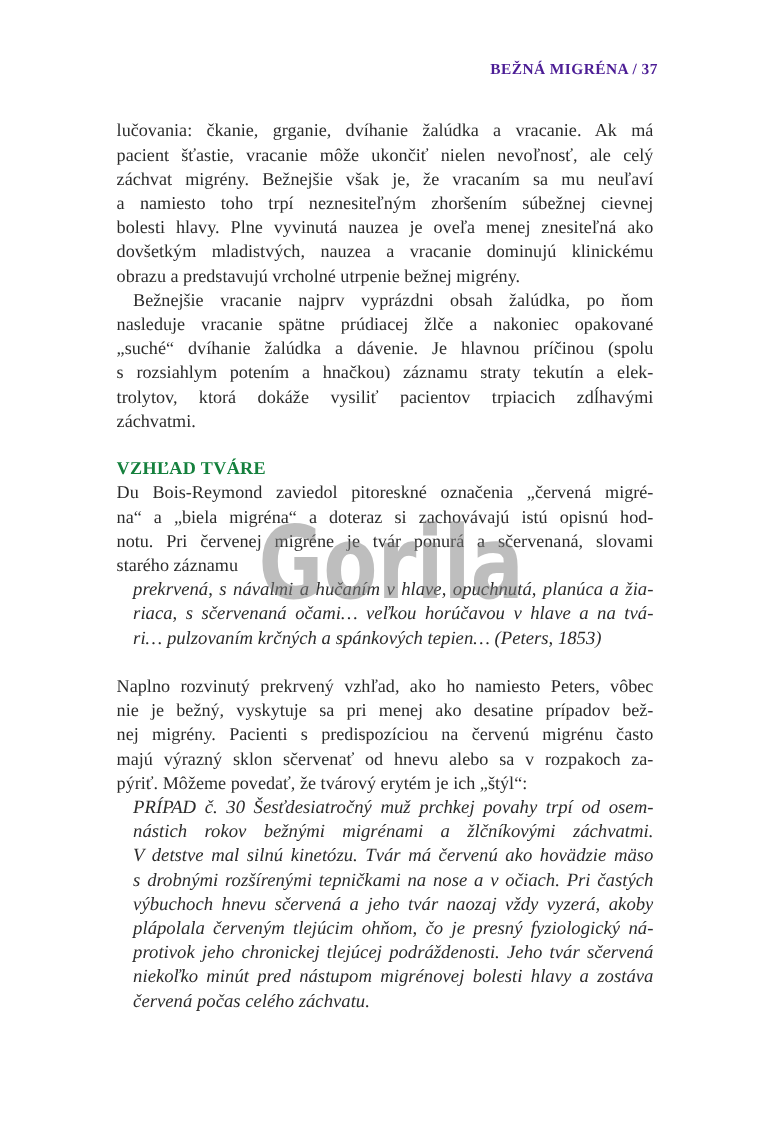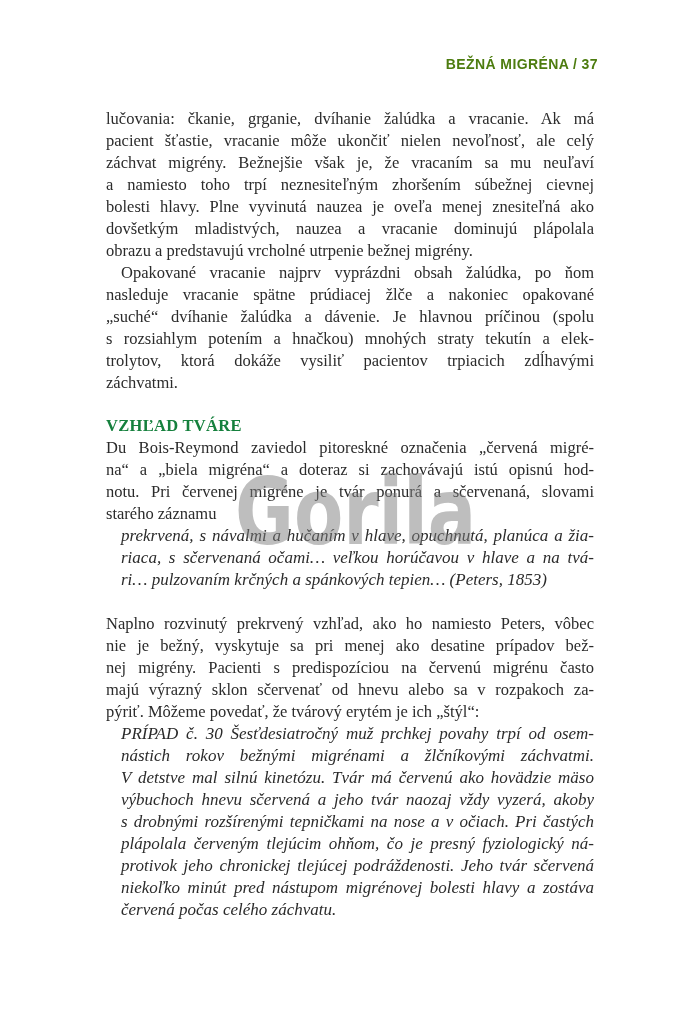--- a/index.html
+++ b/index.html
@@ -7,25 +7,25 @@
     position:relative;
     width:700px; height:1034px;
     background:#ffffff;
     overflow:hidden;
     font-family:"Liberation Serif", serif;
     color:#2b2b2b;
   }
   .header {
     position:absolute;
     top:56px; right:102px;
-    font-family:Liberation Sans, sans-serif;
+    font-family:Liberation Serif, serif;
     font-weight:bold;
     font-size:14px;
     letter-spacing:0.4px;
-    color:#4d7c0f;
+    color:#4c1d95;
   }
   .body-col {
     position:absolute;
     left:106px; top:108px; width:488px;
   }
   .block { margin:0; }
   .line {
     height:22px;
     line-height:22px;
     font-size:16.5px;
@@ -70,28 +70,28 @@
 <div class="page">
   <div class="header">BEŽNÁ MIGRÉNA / 37</div>
 
   <div class="body-col">
       <div class="block para">
         <div class="line">lučovania: čkanie, grganie, dvíhanie žalúdka a vracanie. Ak má</div>
         <div class="line">pacient šťastie, vracanie môže ukončiť nielen nevoľnosť, ale celý</div>
         <div class="line">záchvat migrény. Bežnejšie však je, že vracaním sa mu neuľaví</div>
         <div class="line">a namiesto toho trpí neznesiteľným zhoršením súbežnej cievnej</div>
         <div class="line">bolesti hlavy. Plne vyvinutá nauzea je oveľa menej znesiteľná ako</div>
-        <div class="line">dovšetkým mladistvých, nauzea a vracanie dominujú plápolala</div>
+        <div class="line">dovšetkým mladistvých, nauzea a vracanie dominujú klinickému</div>
         <div class="line noj">obrazu a predstavujú vrcholné utrpenie bežnej migrény.</div>
       </div>
       <div class="block para">
-        <div class="line ind">Opakované vracanie najprv vyprázdni obsah žalúdka, po ňom</div>
+        <div class="line ind">Bežnejšie vracanie najprv vyprázdni obsah žalúdka, po ňom</div>
         <div class="line">nasleduje vracanie spätne prúdiacej žlče a nakoniec opakované</div>
         <div class="line">„suché“ dvíhanie žalúdka a dávenie. Je hlavnou príčinou (spolu</div>
-        <div class="line">s rozsiahlym potením a hnačkou) mnohých straty tekutín a elek-</div>
+        <div class="line">s rozsiahlym potením a hnačkou) záznamu straty tekutín a elek-</div>
         <div class="line">trolytov, ktorá dokáže vysiliť pacientov trpiacich zdĺhavými</div>
         <div class="line noj">záchvatmi.</div>
       </div>
       <div class="block heading">
         <div class="line noj">VZHĽAD TVÁRE</div>
       </div>
       <div class="block para">
         <div class="line">Du Bois-Reymond zaviedol pitoreskné označenia „červená migré-</div>
         <div class="line">na“ a „biela migréna“ a doteraz si zachovávajú istú opisnú hod-</div>
         <div class="line">notu. Pri červenej migréne je tvár ponurá a sčervenaná, slovami</div>
@@ -106,22 +106,22 @@
         <div class="line">Naplno rozvinutý prekrvený vzhľad, ako ho namiesto Peters, vôbec</div>
         <div class="line">nie je bežný, vyskytuje sa pri menej ako desatine prípadov bež-</div>
         <div class="line">nej migrény. Pacienti s predispozíciou na červenú migrénu často</div>
         <div class="line">majú výrazný sklon sčervenať od hnevu alebo sa v rozpakoch za-</div>
         <div class="line noj">pýriť. Môžeme povedať, že tvárový erytém je ich „štýl“:</div>
       </div>
       <div class="block quote">
         <div class="line">PRÍPAD č. 30 Šesťdesiatročný muž prchkej povahy trpí od osem-</div>
         <div class="line">nástich rokov bežnými migrénami a žlčníkovými záchvatmi.</div>
         <div class="line">V detstve mal silnú kinetózu. Tvár má červenú ako hovädzie mäso</div>
+        <div class="line">s drobnými rozšírenými tepničkami na nose a v očiach. Pri častých</div>
         <div class="line">výbuchoch hnevu sčervená a jeho tvár naozaj vždy vyzerá, akoby</div>
-        <div class="line">s drobnými rozšírenými tepničkami na nose a v očiach. Pri častých</div>
         <div class="line">plápolala červeným tlejúcim ohňom, čo je presný fyziologický ná-</div>
         <div class="line">protivok jeho chronickej tlejúcej podráždenosti. Jeho tvár sčervená</div>
         <div class="line">niekoľko minút pred nástupom migrénovej bolesti hlavy a zostáva</div>
         <div class="line noj">červená počas celého záchvatu.</div>
       </div>
     </div>
 
   <div class="watermark">Gorila</div>
 </div>
 

